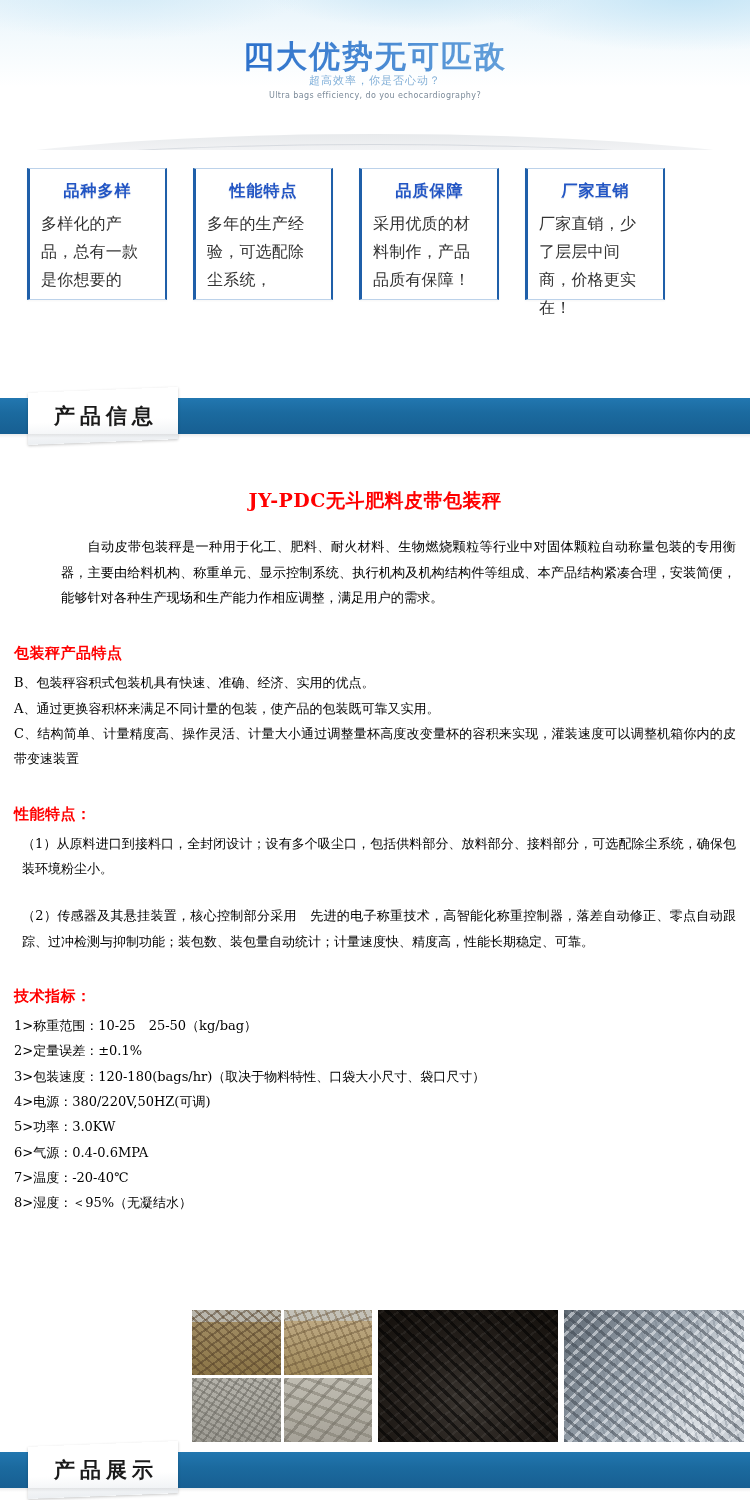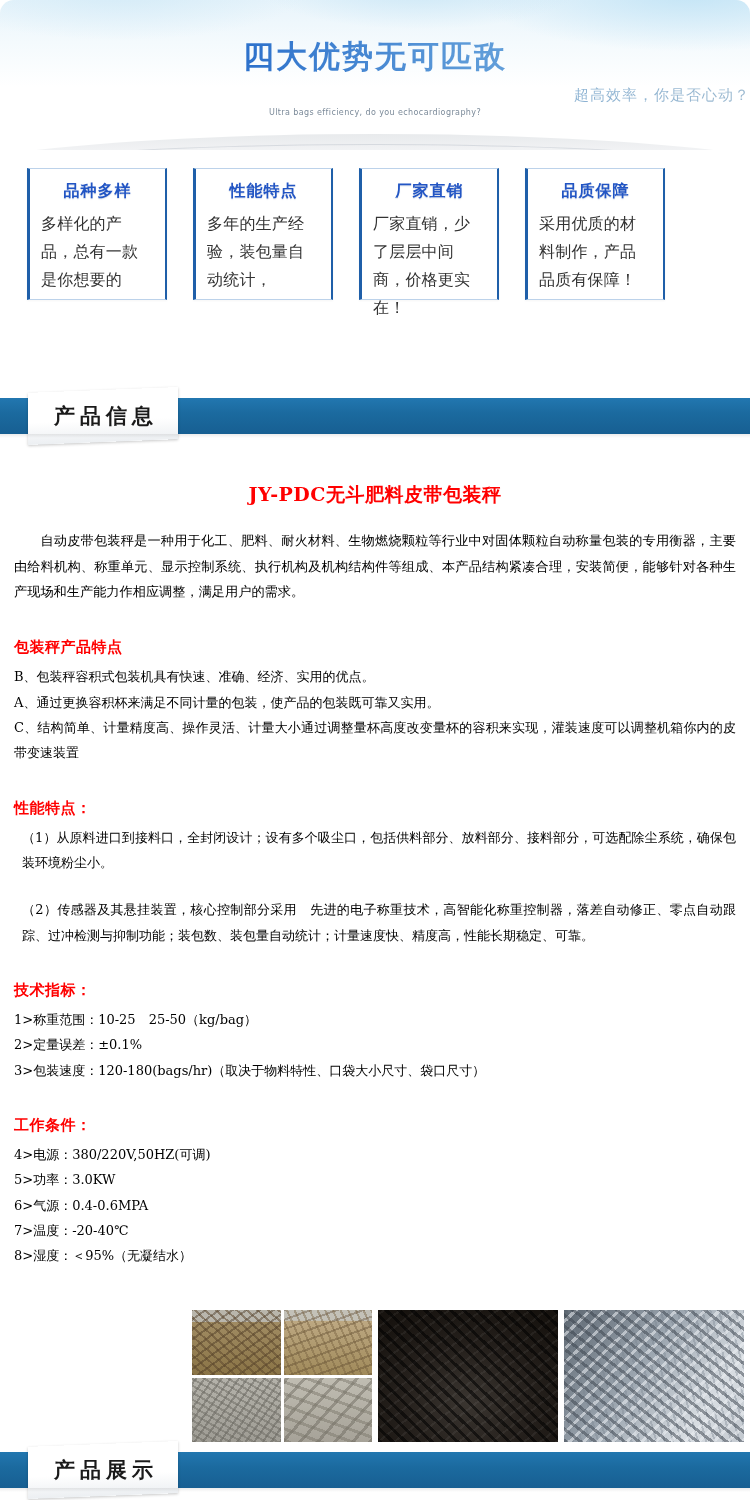--- a/index.html
+++ b/index.html
@@ -17,21 +17,20 @@
   .hero {
     position: relative;
     width: 750px;
     height: 150px;
     background:
       radial-gradient(ellipse 260px 70px at 120px -10px, rgba(205,232,246,0.75) 0%, rgba(205,232,246,0) 72%),
       radial-gradient(ellipse 230px 62px at 420px -14px, rgba(196,228,245,0.8) 0%, rgba(196,228,245,0) 70%),
       radial-gradient(ellipse 300px 80px at 690px -6px, rgba(190,226,245,0.85) 0%, rgba(190,226,245,0) 72%),
       linear-gradient(to bottom, #e8f4fb 0%, #f4fafd 28%, #ffffff 58%, #ffffff 100%);
     overflow: hidden;
-    border-radius: 14px;
   }
   .hero-curve {
     position: absolute;
     left: -130px;
     right: -130px;
     bottom: -46px;
     height: 62px;
     border-radius: 50% / 100% 100% 0 0;
     background: linear-gradient(to bottom, rgba(150,160,170,0.22) 0%, rgba(190,196,204,0.10) 45%, rgba(255,255,255,0) 100%);
   }
@@ -55,29 +54,28 @@
     font-weight: 700;
     letter-spacing: 2px;
     line-height: 1.1;
     background: linear-gradient(to right, #1758b8 0%, #2f73cc 34%, #5c9ad8 62%, #7fb3e2 100%);
     -webkit-background-clip: text;
     background-clip: text;
     color: transparent;
     -webkit-text-fill-color: transparent;
   }
   .hero-sub {
-    margin-top: 12px;
-    font-size: 15px;
+    margin-top: 0;
+    font-size: 11px;
     letter-spacing: 1px;
     line-height: 1.2;
     background: linear-gradient(to right, #4f8ed0 0%, #6fa6d8 30%, #9ab8cf 100%);
     -webkit-background-clip: text;
     background-clip: text;
     color: transparent;
-    text-align: right;
     -webkit-text-fill-color: transparent;
   }
   .hero-sub-en {
     margin-top: 4px;
     font-size: 8px;
     letter-spacing: 0.4px;
     color: #7b8a99;
     font-family: "DejaVu Sans", sans-serif;
   }
 
@@ -165,32 +163,32 @@
     left: 0;
     width: 750px;
     padding: 0 14px;
   }
   .prod-title {
     text-align: center;
     color: #ff0000;
     font-size: 19px;
     font-weight: 700;
     letter-spacing: 0.5px;
-    margin-top: 12px;
+    margin-top: 18px;
     margin-bottom: 20px;
     font-family: "DejaVu Serif", "Liberation Serif", serif;
   }
   .para {
     font-size: 13.2px;
     line-height: 1.95;
     color: #000000;
     text-align: justify;
     font-family: "DejaVu Serif", "Liberation Serif", serif;
   }
-  .para.indent { text-indent: 2em; }
+  .para.indent { text-indent: 2em; margin-left: 47px; }
 
   .sec-head {
     color: #ff0000;
     font-size: 15px;
     font-weight: 700;
     margin-top: 33px;
     margin-bottom: 7px;
     letter-spacing: 0.5px;
     font-family: "DejaVu Serif", "Liberation Serif", serif;
   }
@@ -287,29 +285,29 @@
   </div>
 </div>
 
 <div class="adv-row">
   <div class="adv-box">
     <div class="adv-title">品种多样</div>
     <div class="adv-text">多样化的产品，总有一款是你想要的</div>
   </div>
   <div class="adv-box">
     <div class="adv-title">性能特点</div>
-    <div class="adv-text">多年的生产经验，装包量自动统计，</div>
+    <div class="adv-text">多年的生产经验，可选配除尘系统，</div>
+  </div>
+  <div class="adv-box">
+    <div class="adv-title">品质保障</div>
+    <div class="adv-text">采用优质的材料制作，产品品质有保障！</div>
   </div>
   <div class="adv-box">
     <div class="adv-title">厂家直销</div>
     <div class="adv-text">厂家直销，少了层层中间商，价格更实在！</div>
-  </div>
-  <div class="adv-box">
-    <div class="adv-title">品质保障</div>
-    <div class="adv-text">采用优质的材料制作，产品品质有保障！</div>
   </div>
 </div>
 
 <div class="banner banner-info">
   <div class="banner-tag">
     <span class="banner-tag-text">产品信息</span>
   </div>
 </div>
 
 <div class="body-wrap">
@@ -325,21 +323,20 @@
   <div class="sec-head">性能特点：</div>
   <div class="line pad">（1）从原料进口到接料口，全封闭设计；设有多个吸尘口，包括供料部分、放料部分、接料部分，可选配除尘系统，确保包装环境粉尘小。</div>
   <div class="spacer-lg"></div>
   <div class="line pad">（2）传感器及其悬挂装置，核心控制部分采用　先进的电子称重技术，高智能化称重控制器，落差自动修正、零点自动跟踪、过冲检测与抑制功能；装包数、装包量自动统计；计量速度快、精度高，性能长期稳定、可靠。</div>
 
   <div class="sec-head">技术指标：</div>
   <div class="line">1&gt;称重范围：10-25　25-50（kg/bag）</div>
   <div class="line">2&gt;定量误差：±0.1%</div>
   <div class="line">3&gt;包装速度：120-180(bags/hr)（取决于物料特性、口袋大小尺寸、袋口尺寸）</div>
 
-  <div class="sec-head">工作条件：</div>
   <div class="line">4&gt;电源：380/220V,50HZ(可调)</div>
   <div class="line">5&gt;功率：3.0KW</div>
   <div class="line">6&gt;气源：0.4-0.6MPA</div>
   <div class="line">7&gt;温度：-20-40℃</div>
   <div class="line">8&gt;湿度：＜95%（无凝结水）</div>
 
 </div>
 
 <div class="photos">
   <div class="photo ph-pellets"></div>

